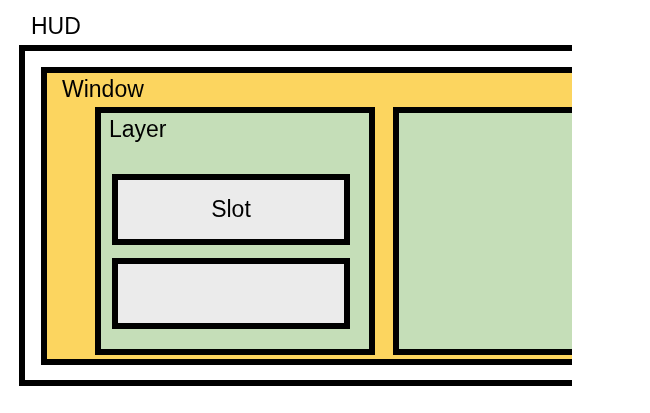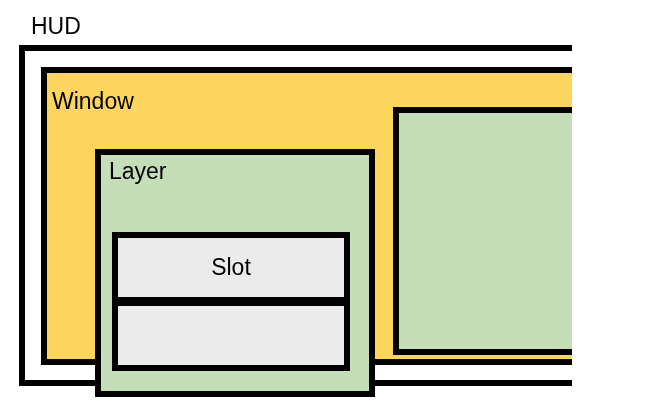--- a/index.html
+++ b/index.html
@@ -41,53 +41,51 @@
     left: 16px;
     top: 16px;
     width: 557px;
     height: 298px;
     box-sizing: border-box;
     border: 6px solid var(--color-box-border, #000000);
     background: var(--color-window-fill, #fcd55f);
   }
   .window-label {
     position: absolute;
-    left: 5px;
+    left: 15px;
     top: 3px;
-    margin-top: 12px;
   }
   .layer-box {
     position: absolute;
     left: 48px;
     top: 34px;
     width: 280px;
     height: 248px;
     box-sizing: border-box;
     border: 6px solid var(--color-box-border, #000000);
     background: var(--color-layer-fill, #c5deb8);
-    margin-top: 42px;
   }
   .layer-label {
     position: absolute;
     left: 8px;
     top: 3px;
   }
   .slot-box {
     position: absolute;
     left: 11px;
     width: 238px;
     height: 71px;
     box-sizing: border-box;
     border: 6px solid var(--color-box-border, #000000);
     background: var(--color-slot-fill, #ebebeb);
     display: flex;
     align-items: center;
     justify-content: center;
   }
-  .slot-box-1 { top: 77px; justify-content: center; }
+  .slot-box-1 { top: 61px; justify-content: center; }
   .slot-box-2 { top: 145px; }
   .right-panel-box {
     position: absolute;
     left: 346px;
     top: 34px;
     width: 191px;
     height: 248px;
     box-sizing: border-box;
     border: 6px solid var(--color-box-border, #000000);
     background: var(--color-layer-fill, #c5deb8);

